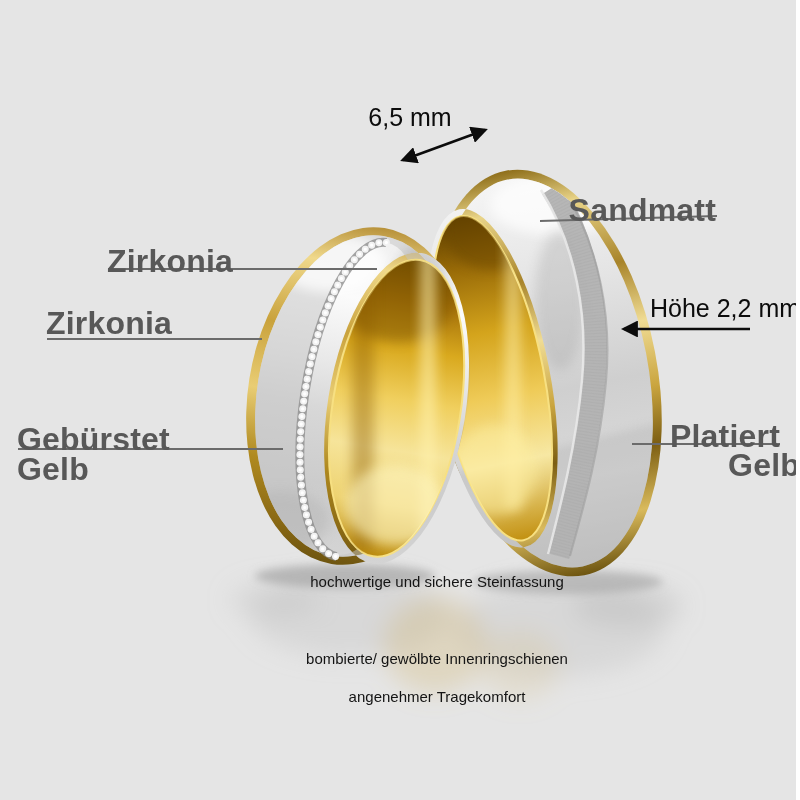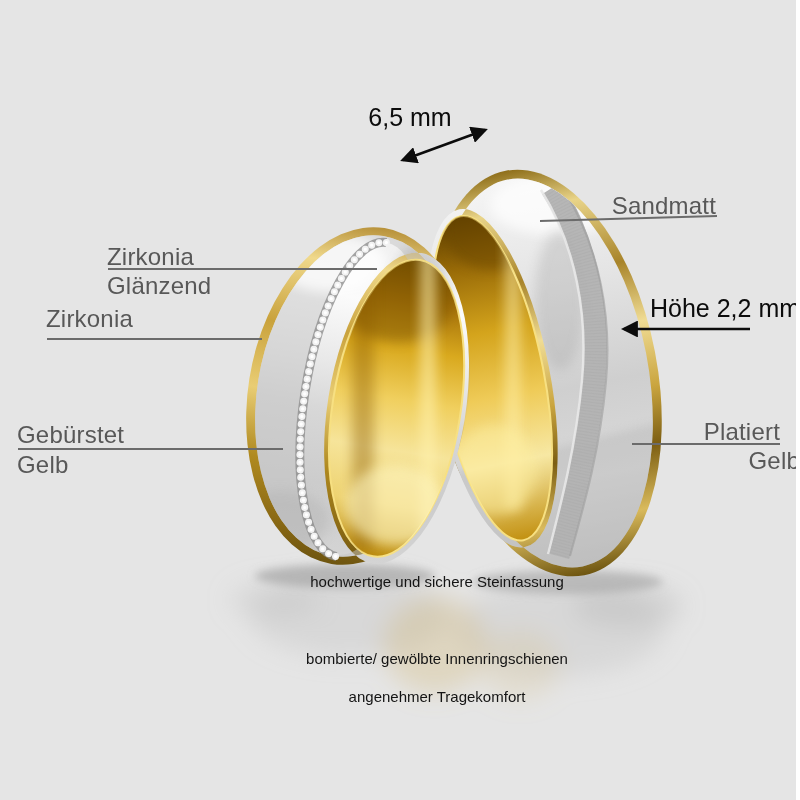--- a/index.html
+++ b/index.html
@@ -2,22 +2,22 @@
 <html><head>
 <meta charset="utf-8">
 <style>
   html,body { margin:0; padding:0; background:#ffffff; }
   .stage {
     position:relative; width:796px; height:800px; background:#e5e5e5;
     font-family:"Liberation Sans", sans-serif; overflow:hidden;
   }
   svg.scene { position:absolute; left:0; top:0; }
   .lbl {
-    position:absolute; color:#585858; font-size:24px; line-height:1.1;
-    white-space:nowrap; letter-spacing:0.2px;
+    position:absolute; color:#585858; font-size:32px; line-height:1.1;
+    white-space:nowrap; letter-spacing:0.2px;font-weight:bold;
   }
   .lbl.right { text-align:right; }
   .measure {
     position:absolute; color:#0c0c0c; font-size:25px; white-space:nowrap;
   }
   .measure.center { text-align:center; }
   .feat {
     position:absolute; left:437px; transform:translateX(-50%);
     white-space:nowrap; color:#141414; font-size:15px;
   }
@@ -191,21 +191,20 @@
     </g>
   </svg>
 
   <div class="measure center" style="left:340px; top:103px; width:140px;">6,5 mm</div>
 
   <div class="measure" style="left:650px; top:294px;">Höhe 2,2 mm</div>
 
   <div class="lbl right" style="left:536px; top:193px; width:180px;">Sandmatt</div>
 
   <div class="lbl" style="left:107px; top:244px;">Zirkonia</div>
-  <div class="lbl" style="left:107px; top:273px;">Glänzend</div>
 
   <div class="lbl" style="left:46px; top:306px;">Zirkonia</div>
 
   <div class="lbl" style="left:17px; top:422px;">Gebürstet</div>
   <div class="lbl" style="left:17px; top:452px;">Gelb</div>
 
   <div class="lbl right" style="left:600px; top:419px; width:180px;">Platiert</div>
   <div class="lbl right" style="left:620px; top:448px; width:180px;">Gelb</div>
 
   <div class="feat" style="top:573px;">hochwertige und sichere Steinfassung</div>

